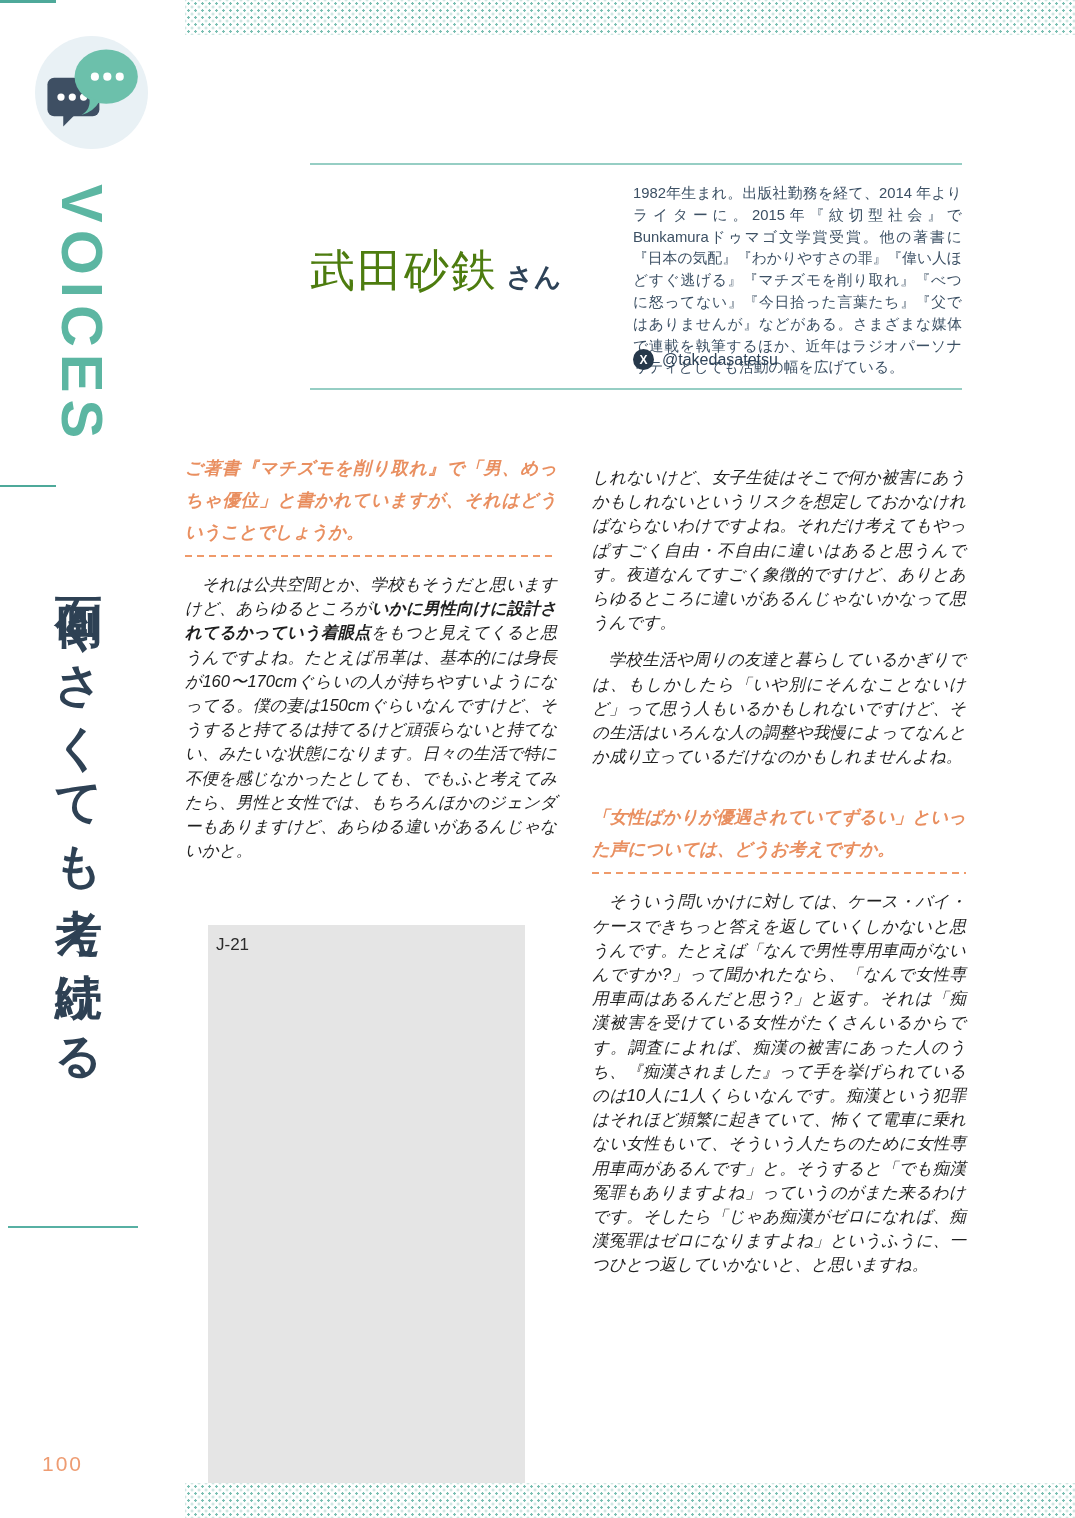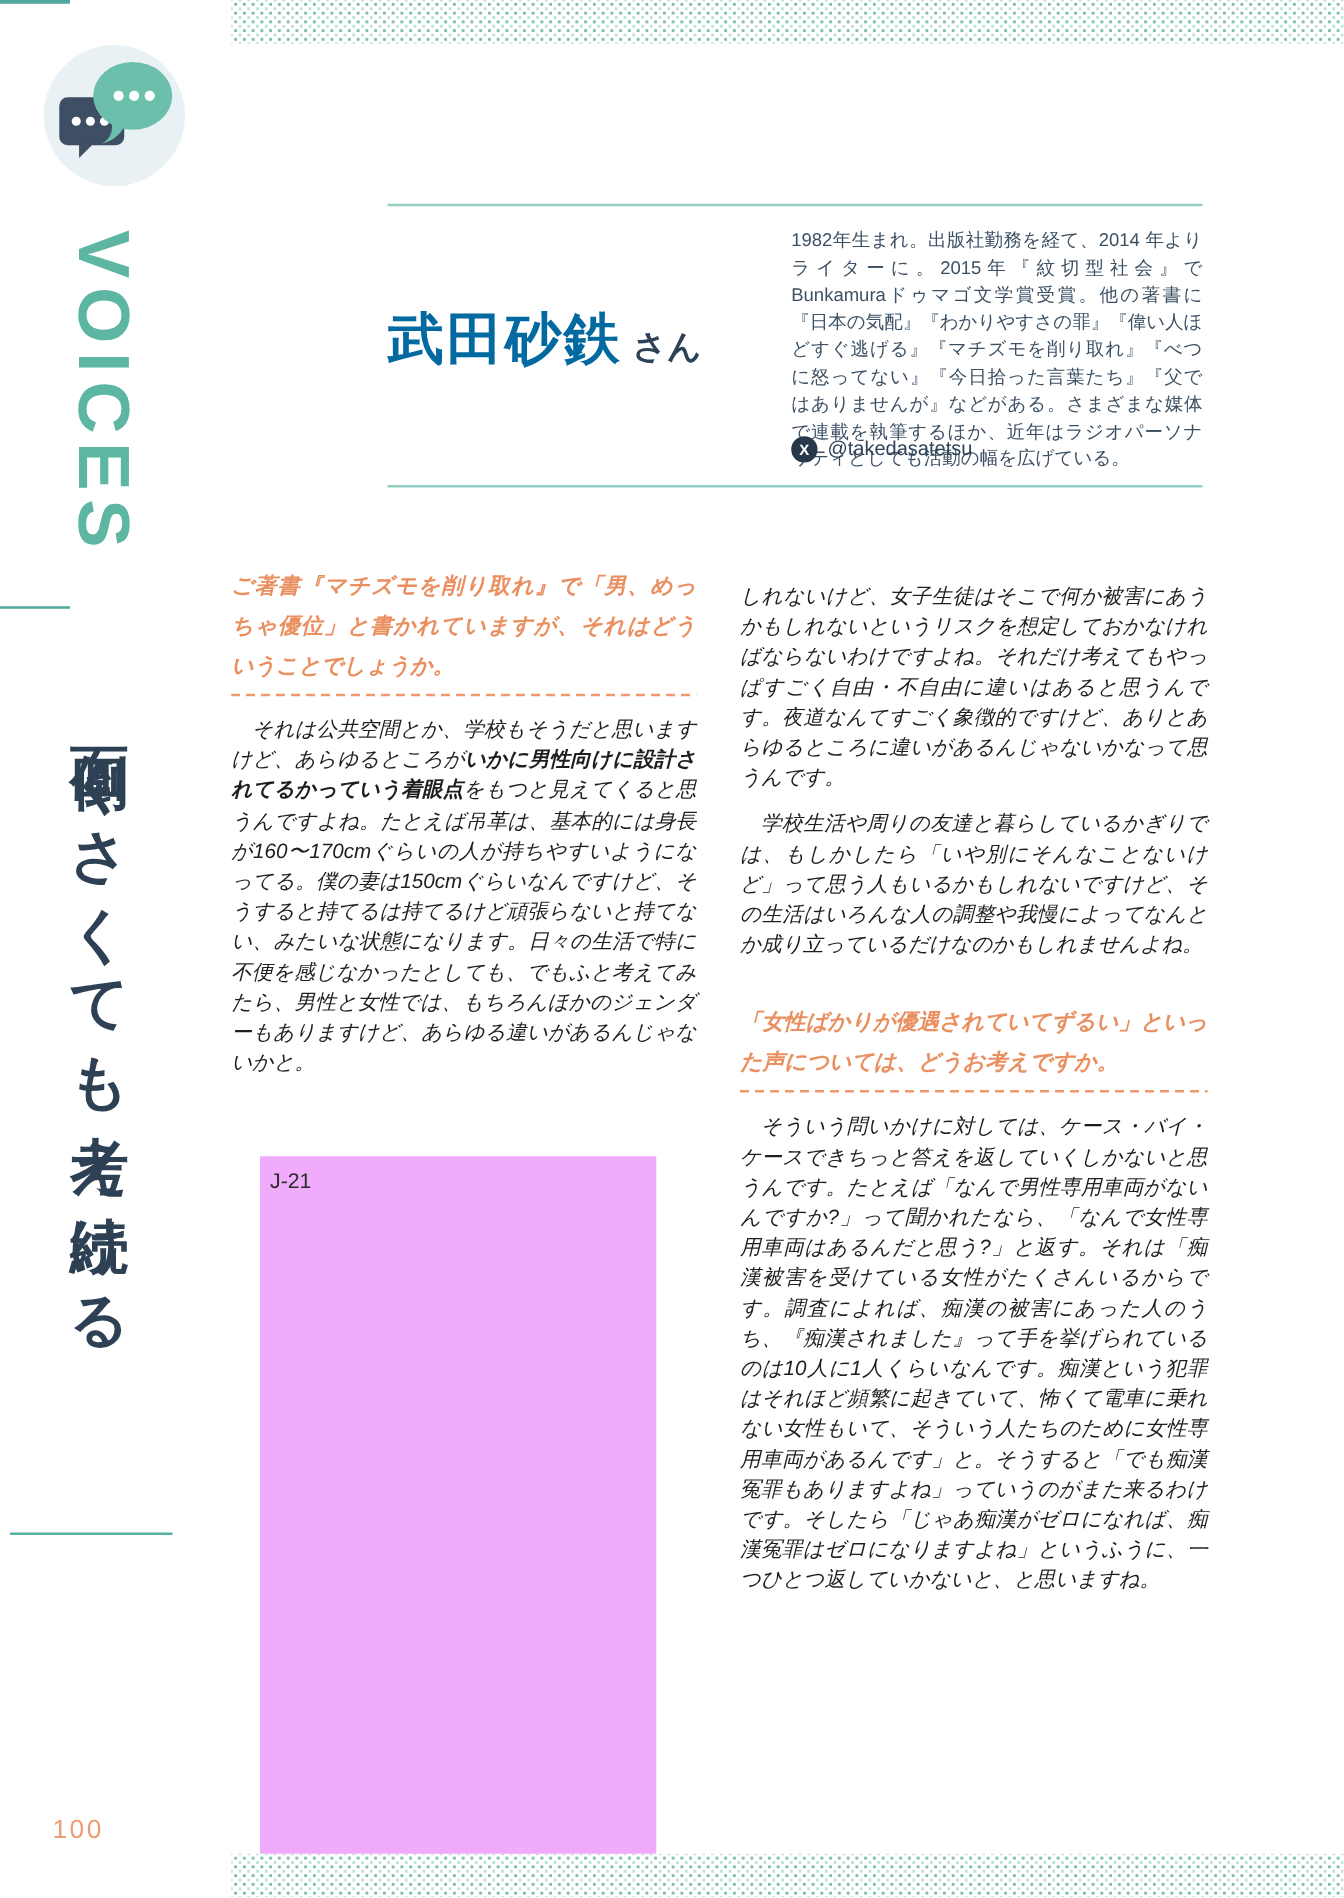--- a/index.html
+++ b/index.html
@@ -46,21 +46,21 @@
   
   .header { position:absolute; left:310px; top:163px; width:652px; height:227px; }
   .header-line { position:absolute; left:0; width:100%; height:2px; background:#96cec4; }
   .header-line-top { top:0; }
   .header-line-bottom { bottom:0; }
   .interviewee-role {
     position:absolute; left:0; top:48px;
     font-size:24px; font-weight:bold; color:#2d4257; letter-spacing:1px;
   }
   .interviewee-name-row { position:absolute; left:0; top:78px; white-space:nowrap; }
-  .interviewee-name { font-size:45px; font-weight:bold; color:#0369a1; letter-spacing:2px; }
+  .interviewee-name { font-size:45px; font-weight:normal; color:#4d7c0f; letter-spacing:2px; }
   .interviewee-honorific { font-size:27px; font-weight:bold; color:#2d4257; margin-left:8px; }
   .interviewee-bio {
     position:absolute; left:323px; top:20px; width:329px;
     font-size:14.8px; line-height:21.8px; color:#3c5064;
     text-align:justify;
   }
   .x-row { position:absolute; left:323px; top:186px; display:flex; align-items:center; gap:8px; }
   .x-badge {
     width:21px; height:21px; border-radius:50%; background:#26384a;
     color:#ffffff; font-weight:bold; font-size:12px;
@@ -81,21 +81,21 @@
     background:repeating-linear-gradient(90deg,#ef9a6a 0 7px, rgba(0,0,0,0) 7px 12px);
   }
   .body-para {
     font-size:16.5px; line-height:24.2px; text-align:justify;margin-top:13px;
   }
   .body-para .bold { font-weight:bold; }
   .col .question-block { margin-top:33px; }
   
   .image-placeholder {
     position:absolute; left:208px; top:925px; width:317px; height:558px;
-    background:#f0abfc; padding:10px 8px;
+    background:#e5e5e5; padding:10px 8px;
   }
   .image-placeholder-label { font-size:17px; color:#2b2b2b; }
 </style>
 </head>
 <body>
 
 <div class="page">
 
   <div class="dots dots-top"></div>
   <div class="dots dots-bottom"></div>

